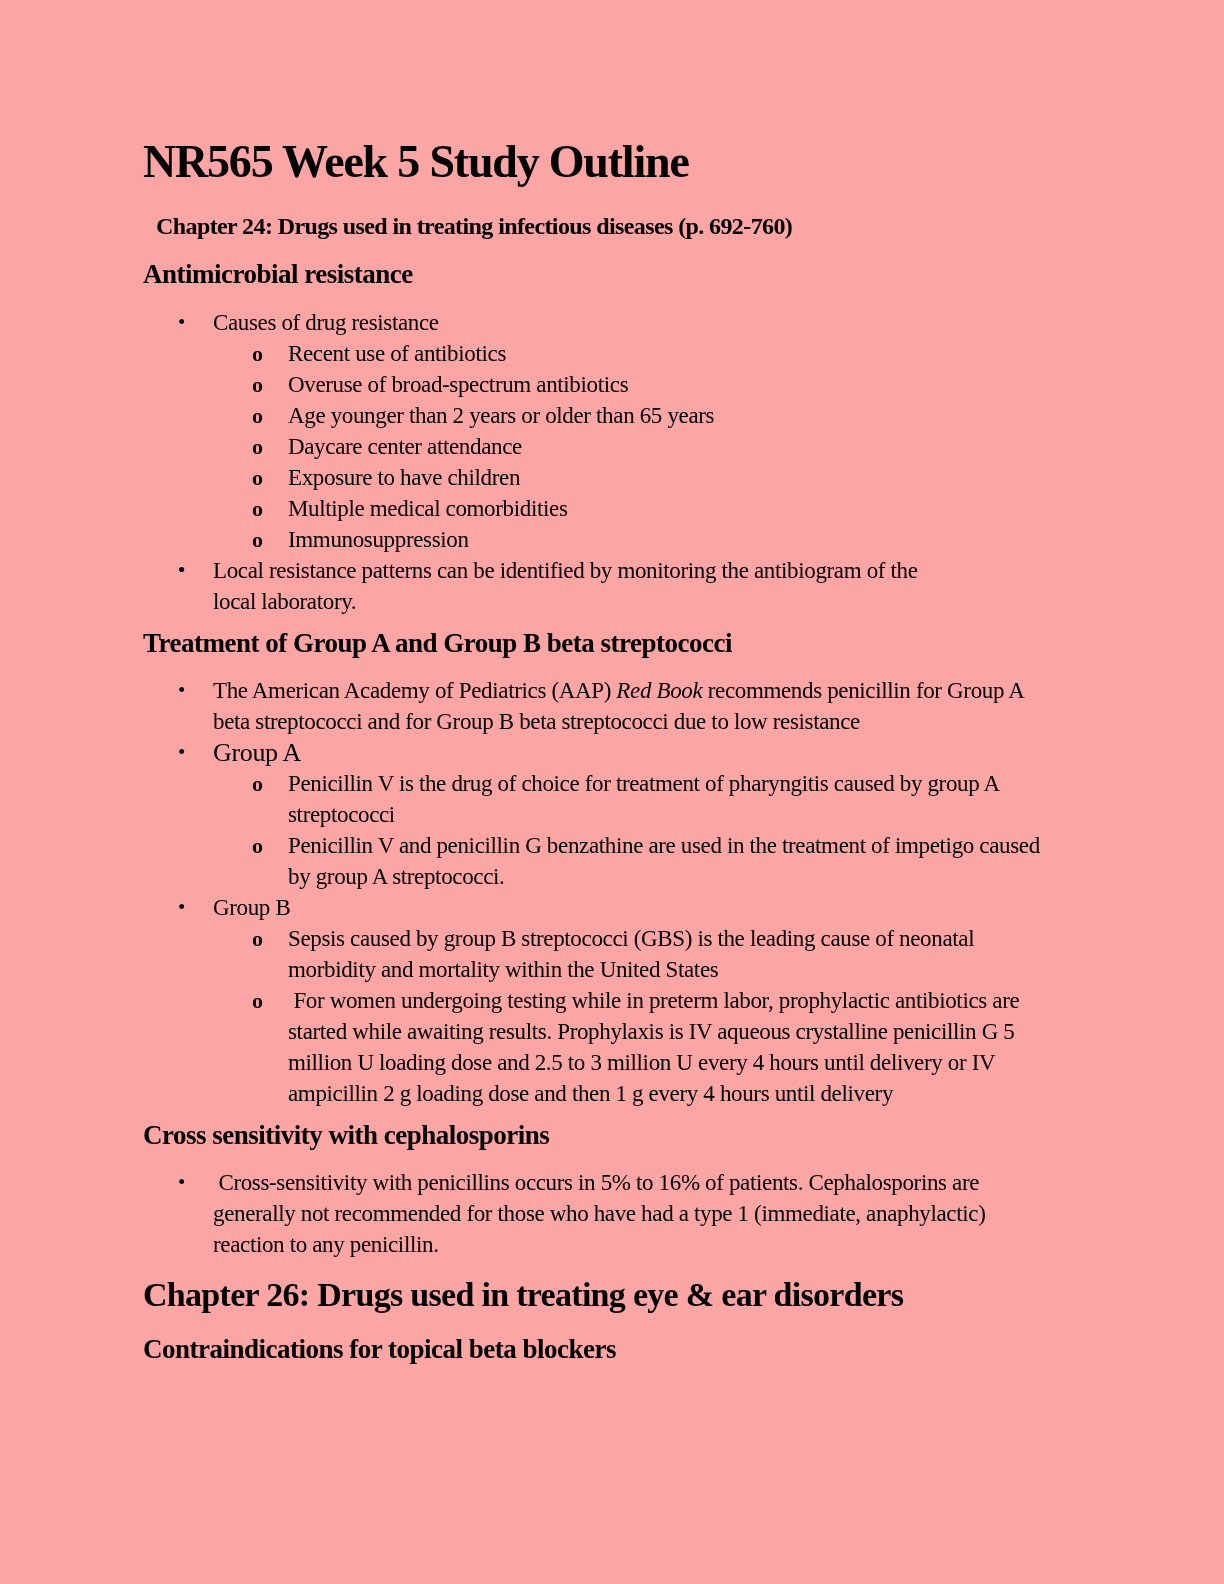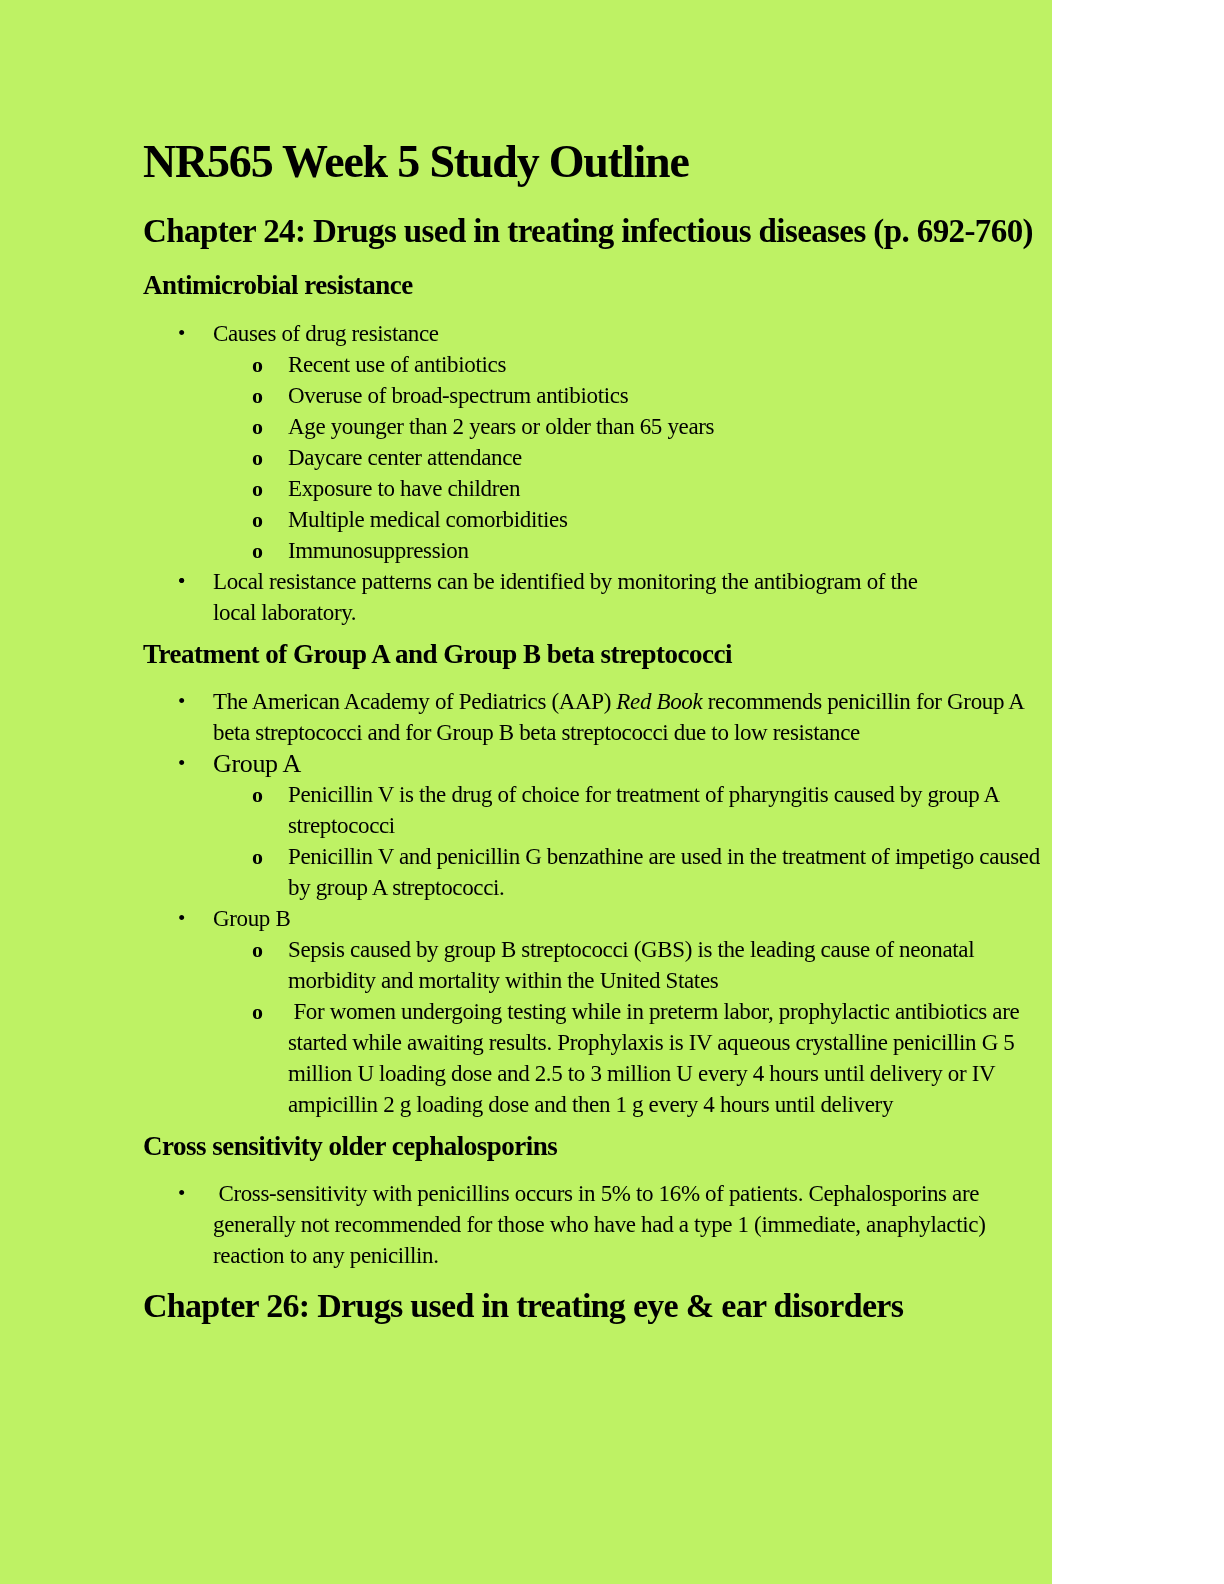--- a/index.html
+++ b/index.html
@@ -1,33 +1,33 @@
 <!DOCTYPE html>
 <html><head>
 <meta charset="utf-8">
 <style>
   * { box-sizing: border-box; }
   html, body { margin: 0; padding: 0; background: #ffffff; }
   .page {
-    width: 1052px; height: 1584px;
-    background: #bef264; color: #000000;
+    width: 1224px; height: 1584px;
+    background: #fca5a5; color: #000000;
     position: relative; overflow: hidden;
     font-family: "Liberation Serif", "DejaVu Serif", serif;
   }
   .content {
     position: absolute; left: 143px; top: 0;
     width: 1010px; padding-top: 136px;
   }
   .doc-title {
     font-size: 46px; font-weight: 700; letter-spacing: -1.2px;
     line-height: 1.12; margin: 0 0 24px 0;
   }
   .h-chapter24 {
-    font-size: 33px; font-weight: 700; letter-spacing: -0.6px;
-    line-height: 1.2; margin: 0 0 18px 0;
+    font-size: 24px; font-weight: 700; letter-spacing: -0.6px;
+    line-height: 1.2; margin: 0 0 18px 13px;
   }
   .h-section {
     font-size: 27px; font-weight: 700; letter-spacing: -0.5px;
     line-height: 1.2; margin: 10px 0 16px 0;
   }
   .h-section.first { margin-top: 0; font-family: Liberation Serif, serif; }
   .h-chapter26 {
     font-size: 34px; font-weight: 700; letter-spacing: -0.7px;
     line-height: 1.25; margin: 14px 0 16px 0;
     text-decoration-thickness: 3px;
@@ -86,23 +86,24 @@
 by group A streptococci.</span></div>
 
     <div class="li1"><span class="m">•</span><span>Group B</span></div>
     <div class="li2"><span class="m">o</span><span>Sepsis caused by group B streptococci (GBS) is the leading cause of neonatal
 morbidity and mortality within the United States</span></div>
     <div class="li2"><span class="m">o</span><span> For women undergoing testing while in preterm labor, prophylactic antibiotics are
 started while awaiting results. Prophylaxis is IV aqueous crystalline penicillin G 5
 million U loading dose and 2.5 to 3 million U every 4 hours until delivery or IV
 ampicillin 2 g loading dose and then 1 g every 4 hours until delivery</span></div>
 
-    <h3 class="h-section">Cross sensitivity older cephalosporins</h3>
+    <h3 class="h-section">Cross sensitivity with cephalosporins</h3>
 
     <div class="li1"><span class="m">•</span><span> Cross-sensitivity with penicillins occurs in 5% to 16% of patients. Cephalosporins are
 generally not recommended for those who have had a type 1 (immediate, anaphylactic)
 reaction to any penicillin.</span></div>
 
     <h2 class="h-chapter26">Chapter 26: Drugs used in treating eye &amp; ear disorders</h2>
 
+    <h3 class="h-section">Contraindications for topical beta blockers</h3>
 
   </div>
 </div>
 
 </body></html>

